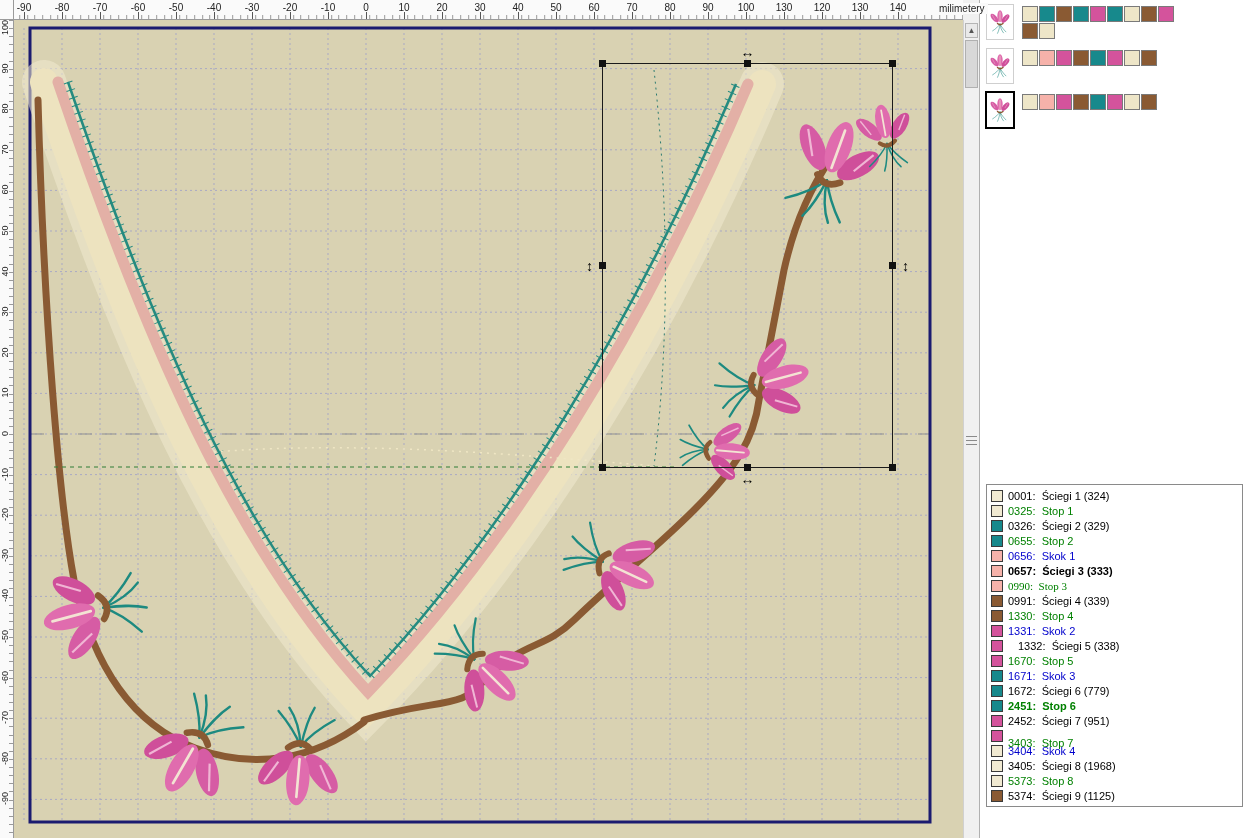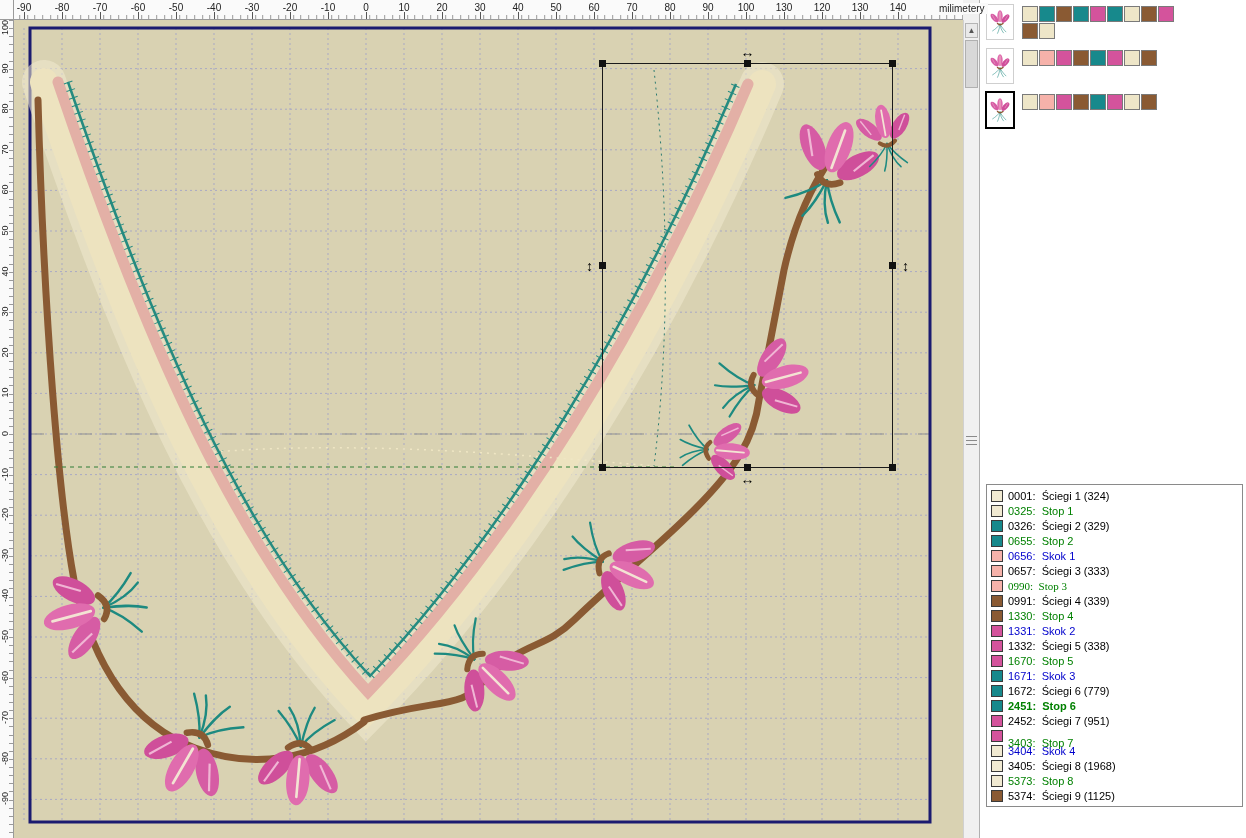--- a/index.html
+++ b/index.html
@@ -317,26 +317,26 @@
           <div class="chip" style="background: rgb(138, 90, 51);"></div>
         </div>
       </div>
     </div>
   <div class="stitch-list">
       <div class="stitch-row"><span class="swatch" style="background: rgb(241, 234, 210);"></span><span style="color: rgb(0, 0, 0);">0001:  Ściegi 1 (324)</span></div>
       <div class="stitch-row"><span class="swatch" style="background: rgb(241, 234, 210);"></span><span style="color: rgb(0, 128, 0);">0325:  Stop 1</span></div>
       <div class="stitch-row"><span class="swatch" style="background: rgb(23, 137, 140);"></span><span style="color: rgb(0, 0, 0);">0326:  Ściegi 2 (329)</span></div>
       <div class="stitch-row"><span class="swatch" style="background: rgb(23, 137, 140);"></span><span style="color: rgb(0, 128, 0);">0655:  Stop 2</span></div>
       <div class="stitch-row"><span class="swatch" style="background: rgb(246, 178, 170);"></span><span style="color: rgb(0, 0, 204);">0656:  Skok 1</span></div>
-      <div class="stitch-row"><span class="swatch" style="background: rgb(246, 178, 170);"></span><span style="color: rgb(0, 0, 0);">0657:  Ściegi 3 (333)</span></div>
+      <div class="stitch-row"><span class="swatch" style="background: rgb(246, 178, 170);"></span><span style="color: rgb(0, 0, 0); font-weight: bold;">0657:  Ściegi 3 (333)</span></div>
       <div class="stitch-row"><span class="swatch" style="background: rgb(246, 178, 170);"></span><span style="color: rgb(0, 128, 0); font-family: Liberation Serif, serif;">0990:  Stop 3</span></div>
       <div class="stitch-row"><span class="swatch" style="background: rgb(138, 90, 51);"></span><span style="color: rgb(0, 0, 0);">0991:  Ściegi 4 (339)</span></div>
       <div class="stitch-row"><span class="swatch" style="background: rgb(138, 90, 51);"></span><span style="color: rgb(0, 128, 0);">1330:  Stop 4</span></div>
       <div class="stitch-row"><span class="swatch" style="background: rgb(212, 83, 156);"></span><span style="color: rgb(0, 0, 204);">1331:  Skok 2</span></div>
-      <div class="stitch-row"><span class="swatch" style="background: rgb(212, 83, 156);"></span><span style="color: rgb(0, 0, 0);">1332:  Ściegi 5 (338)</span></div>
+      <div class="stitch-row"><span class="swatch" style="background: rgb(212, 83, 156);"></span><span style="color: rgb(0, 0, 0); margin-left: 10px;">1332:  Ściegi 5 (338)</span></div>
       <div class="stitch-row"><span class="swatch" style="background: rgb(212, 83, 156);"></span><span style="color: rgb(0, 128, 0);">1670:  Stop 5</span></div>
       <div class="stitch-row"><span class="swatch" style="background: rgb(23, 137, 140);"></span><span style="color: rgb(0, 0, 204);">1671:  Skok 3</span></div>
       <div class="stitch-row"><span class="swatch" style="background: rgb(23, 137, 140);"></span><span style="color: rgb(0, 0, 0);">1672:  Ściegi 6 (779)</span></div>
       <div class="stitch-row"><span class="swatch" style="background: rgb(23, 137, 140);"></span><span style="color: rgb(0, 128, 0); font-weight: bold;">2451:  Stop 6</span></div>
       <div class="stitch-row"><span class="swatch" style="background: rgb(212, 83, 156);"></span><span style="color: rgb(0, 0, 0);">2452:  Ściegi 7 (951)</span></div>
       <div class="stitch-row"><span class="swatch" style="background: rgb(212, 83, 156);"></span><span style="color: rgb(0, 128, 0); margin-top: 14px;">3403:  Stop 7</span></div>
       <div class="stitch-row"><span class="swatch" style="background: rgb(241, 234, 210);"></span><span style="color: rgb(0, 0, 204);">3404:  Skok 4</span></div>
       <div class="stitch-row"><span class="swatch" style="background: rgb(241, 234, 210);"></span><span style="color: rgb(0, 0, 0);">3405:  Ściegi 8 (1968)</span></div>
       <div class="stitch-row"><span class="swatch" style="background: rgb(241, 234, 210);"></span><span style="color: rgb(0, 128, 0);">5373:  Stop 8</span></div>
       <div class="stitch-row"><span class="swatch" style="background: rgb(138, 90, 51);"></span><span style="color: rgb(0, 0, 0);">5374:  Ściegi 9 (1125)</span></div>

